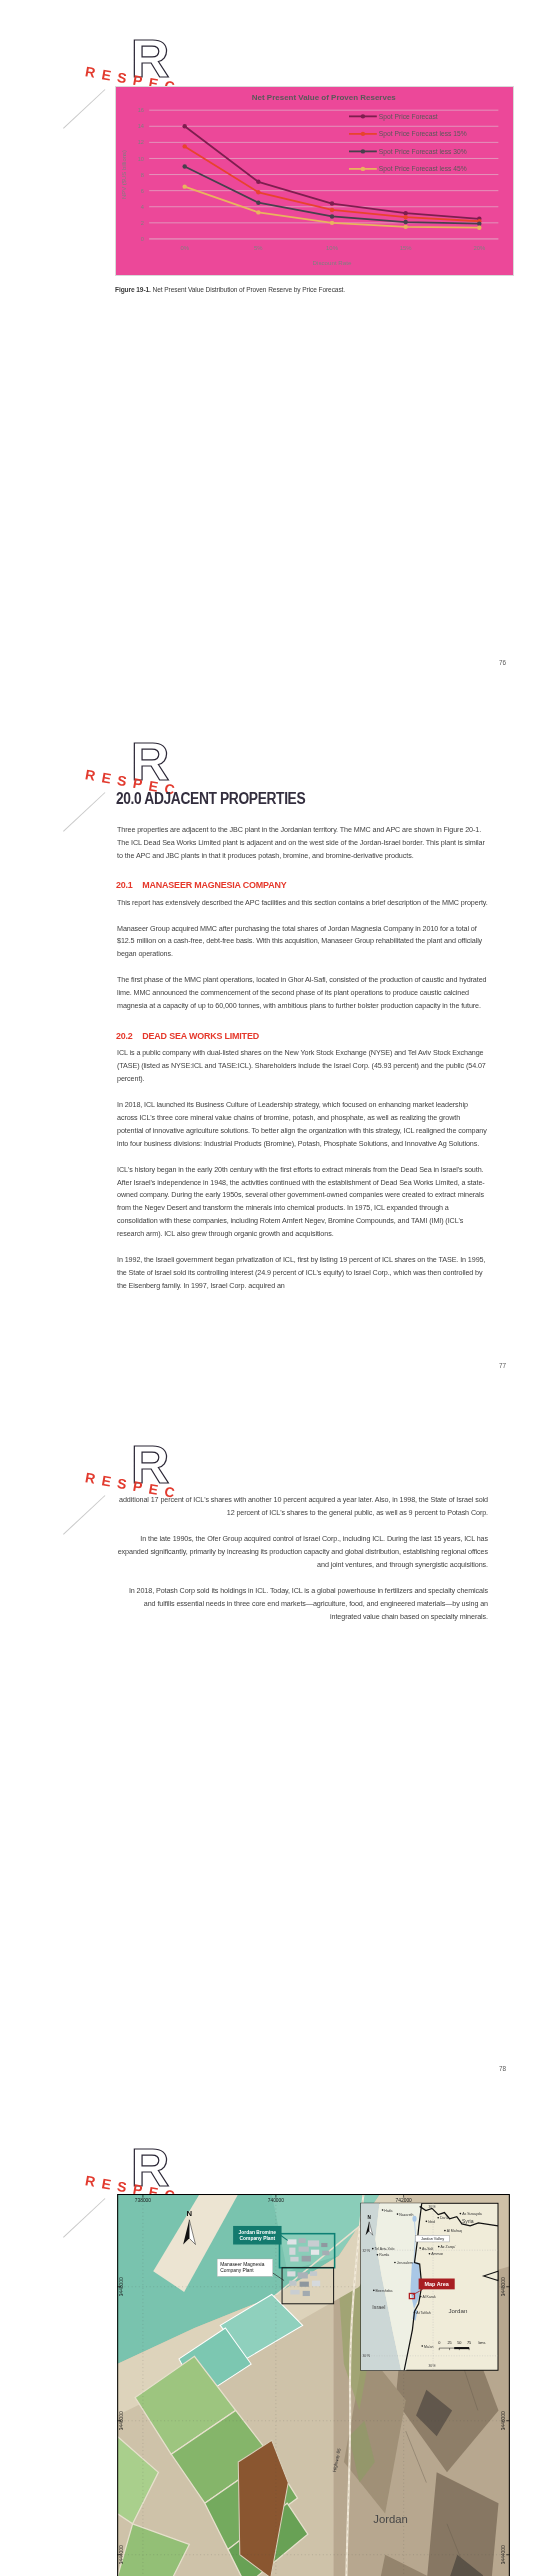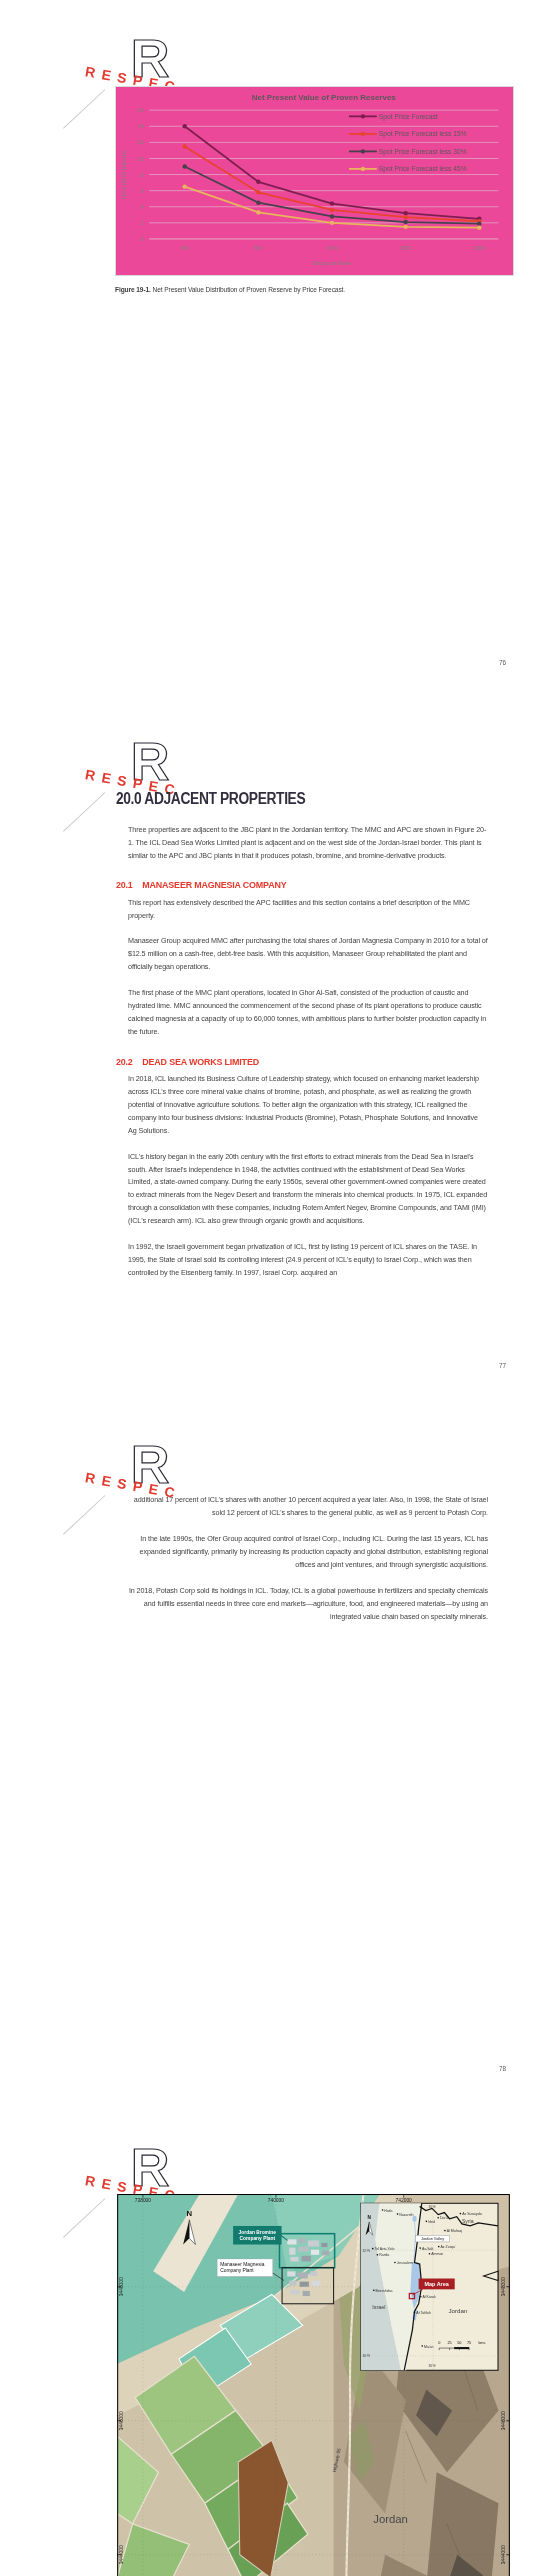--- a/index.html
+++ b/index.html
@@ -11,21 +11,21 @@
   .chart-box{position:absolute;left:115px;top:86px;width:397px;height:188px;border:0.5px solid #d9d9d9;background:#ec4899;}
   .fig-cap{position:absolute;left:115px;width:397px;font-size:6.6px;color:#3a3a3a;letter-spacing:-0.1px;}
   .fig-cap .cap-b{font-weight:bold;}
   .cap-p76{top:286px;}
   .col{position:absolute;left:116px;width:372px;color:#3f3f3f;}
   .col-p77{top:87px;}
   .col-p78{top:88px;text-align:right;}
   h1.sec{font-size:15px;line-height:1.1;color:#332e3e;font-weight:800;letter-spacing:-0.4px;margin:0 0 17.5px 0;transform:scale(0.92,1.04);transform-origin:0 0;}
   h2.sub{font-size:9.5px;color:#e5382b;font-weight:800;letter-spacing:-0.2px;margin:16.5px 0 6.2px 0;transform:scale(0.94,1.02);transform-origin:0 0;}
   h2.sub .snum{margin-right:10.3px;}
-  p.body{font-size:7.2px;line-height:1.8;letter-spacing:-0.1px;margin:0 0 13px 12px;}
+  p.body{font-size:7.2px;line-height:1.8;letter-spacing:-0.1px;margin:0 0 13px 1px;}
   .map-wrap{position:absolute;left:117px;top:85px;width:393px;height:554px;}
   .map-svg{display:block;width:393px;height:554px;}
   svg text{font-family:"Liberation Sans",sans-serif;}
   .serif{font-family:"Liberation Serif",serif;}
 </style>
 </head>
 <body>
 
 <section class="page">
   <svg class="logo" viewBox="0 0 320 170">
@@ -116,20 +116,21 @@
   </svg>
   <div class="slash"></div>
   <div class="col col-p77">
     <h1 class="sec">20.0 ADJACENT PROPERTIES</h1>
     <p class="body">Three properties are adjacent to the JBC plant in the Jordanian territory. The MMC and APC are shown in Figure 20-1. The ICL Dead Sea Works Limited plant is adjacent and on the west side of the Jordan-Israel border. This plant is similar to the APC and JBC plants in that it produces potash, bromine, and bromine-derivative products.</p>
     <h2 class="sub"><span class="snum">20.1</span><span>MANASEER MAGNESIA COMPANY</span></h2>
     <p class="body">This report has extensively described the APC facilities and this section contains a brief description of the MMC property.</p>
     <p class="body">Manaseer Group acquired MMC after purchasing the total shares of Jordan Magnesia Company in 2010 for a total of $12.5 million on a cash-free, debt-free basis. With this acquisition, Manaseer Group rehabilitated the plant and officially began operations.</p>
     <p class="body">The first phase of the MMC plant operations, located in Ghor Al-Safi, consisted of the production of caustic and hydrated lime. MMC announced the commencement of the second phase of its plant operations to produce caustic calcined magnesia at a capacity of up to 60,000 tonnes, with ambitious plans to further bolster production capacity in the future.</p>
     <h2 class="sub"><span class="snum">20.2</span><span>DEAD SEA WORKS LIMITED</span></h2>
+    <p class="body">ICL is a public company with dual-listed shares on the New York Stock Exchange (NYSE) and Tel Aviv Stock Exchange (TASE) (listed as NYSE:ICL and TASE:ICL). Shareholders include the Israel Corp. (45.93 percent) and the public (54.07 percent).</p>
     <p class="body">In 2018, ICL launched its Business Culture of Leadership strategy, which focused on enhancing market leadership across ICL's three core mineral value chains of bromine, potash, and phosphate, as well as realizing the growth potential of innovative agriculture solutions. To better align the organization with this strategy, ICL realigned the company into four business divisions: Industrial Products (Bromine), Potash, Phosphate Solutions, and Innovative Ag Solutions.</p>
     <p class="body">ICL's history began in the early 20th century with the first efforts to extract minerals from the Dead Sea in Israel's south. After Israel's independence in 1948, the activities continued with the establishment of Dead Sea Works Limited, a state-owned company. During the early 1950s, several other government-owned companies were created to extract minerals from the Negev Desert and transform the minerals into chemical products. In 1975, ICL expanded through a consolidation with these companies, including Rotem Amfert Negev, Bromine Compounds, and TAMI (IMI) (ICL's research arm). ICL also grew through organic growth and acquisitions.</p>
     <p class="body">In 1992, the Israeli government began privatization of ICL, first by listing 19 percent of ICL shares on the TASE. In 1995, the State of Israel sold its controlling interest (24.9 percent of ICL's equity) to Israel Corp., which was then controlled by the Eisenberg family. In 1997, Israel Corp. acquired an</p>
   </div>
   <div class="pagenum">77</div>
 </section>
 
 <section class="page">
   <svg class="logo" viewBox="0 0 320 170">
     <text x="168" y="118" font-size="104" font-weight="bold" fill="#ffffff" stroke="#2c2837" stroke-width="2.4">R</text>

